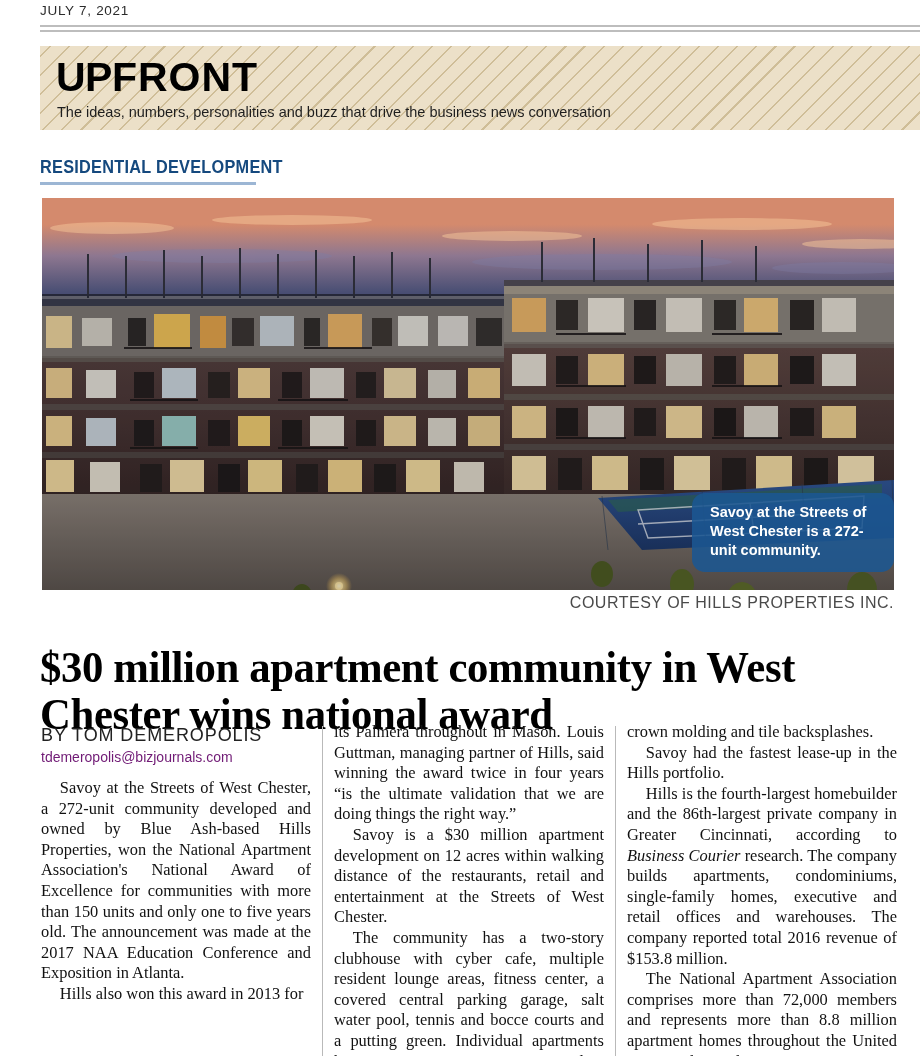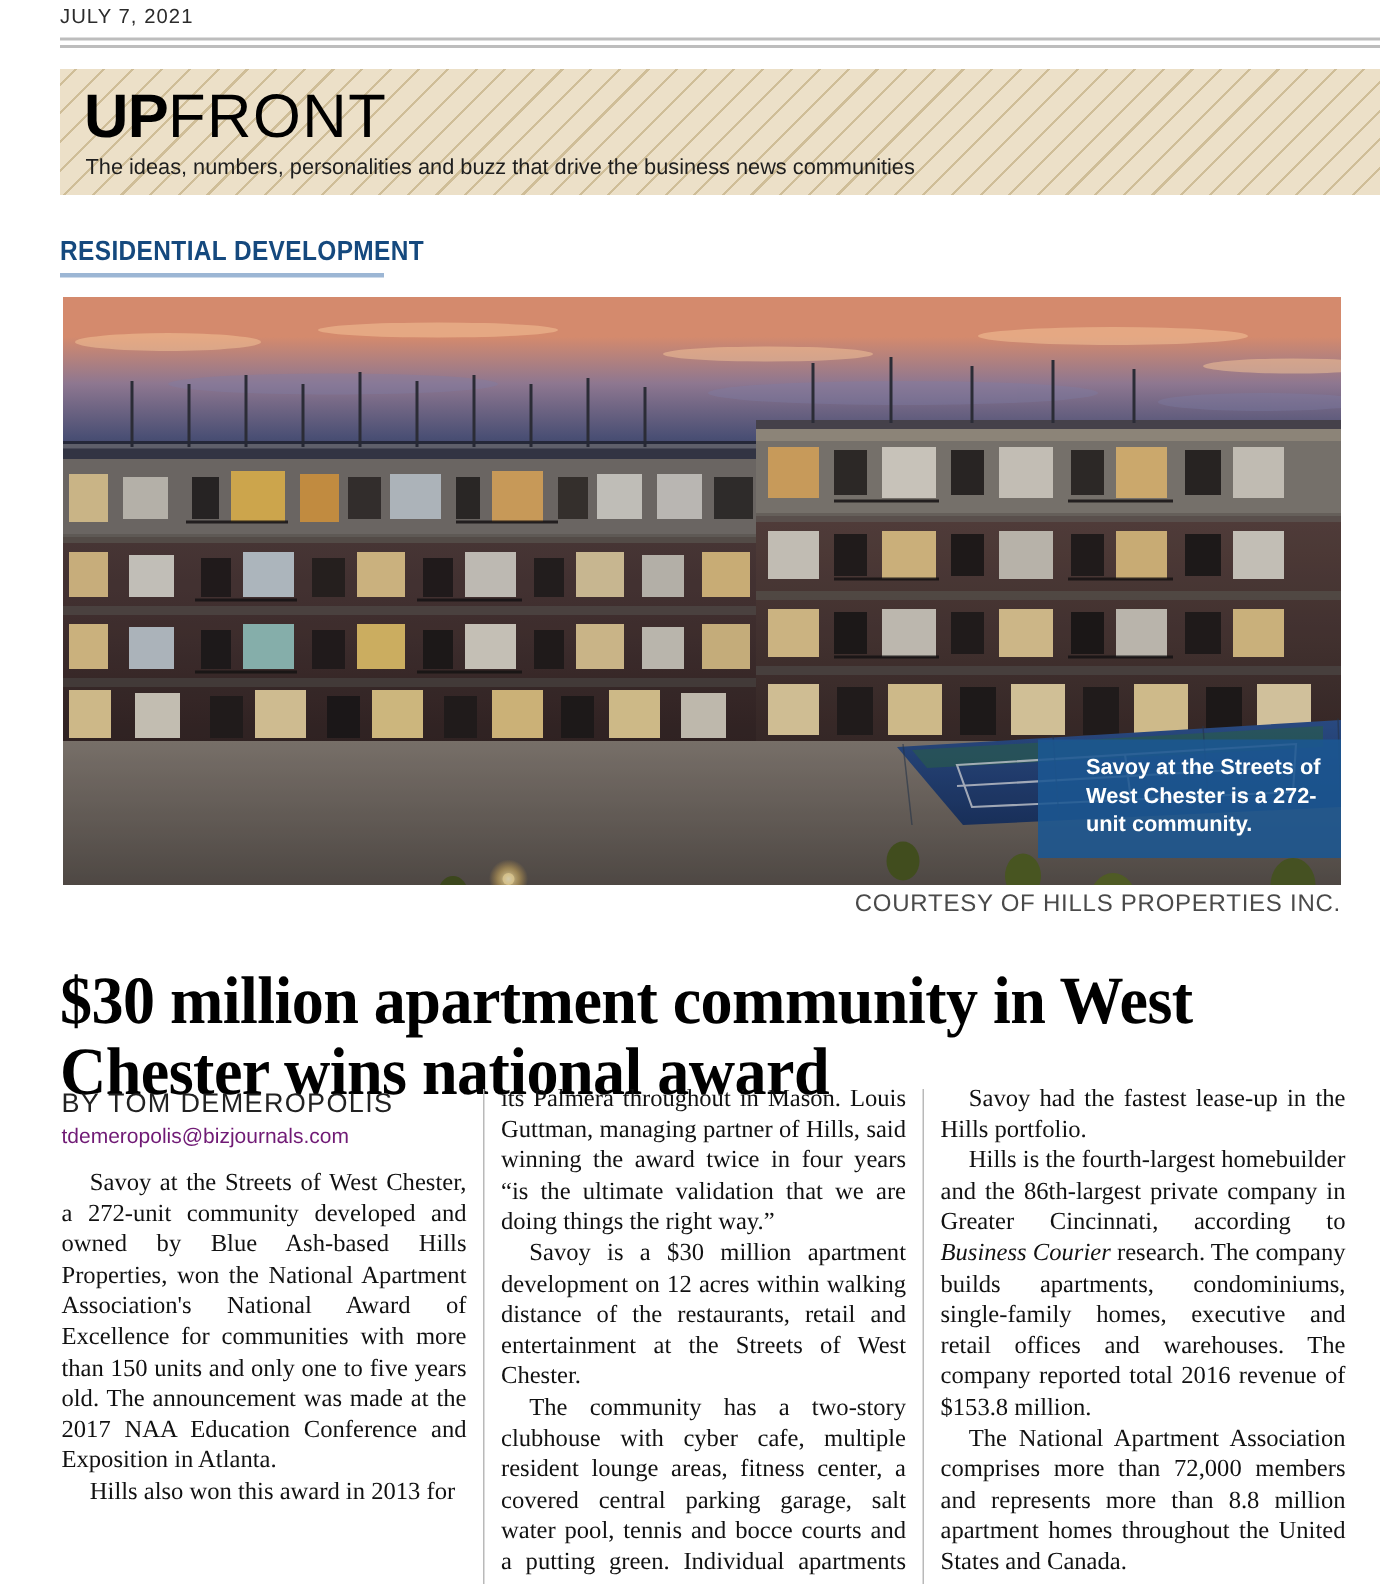--- a/index.html
+++ b/index.html
@@ -66,21 +66,21 @@
     font-size: 41px;
     line-height: 46px;
     color: #000000;
     white-space: nowrap;
   }
   .upfront-title .up {
     font-weight: bold;
     letter-spacing: -0.5px;
   }
   .upfront-title .front {
-    font-weight: 400;
+    font-weight: 700;
     letter-spacing: 1px;
   }
   .upfront-sub {
     position: absolute;
     left: 17px;
     top: 58px;
     font-size: 14.5px;
     color: #1e1e1e;
     white-space: nowrap;
   }
@@ -118,28 +118,29 @@
     overflow: hidden;
     background: #14161f;
   }
   .photo svg { display: block; }
 
   .photo-caption {
     position: absolute;
     right: 0px;
     bottom: 18px;
     width: 202px;
-    padding: 10px 12px 12px 32px;
+    padding: 10px 12px 12px 18px;
     background: rgba(27,86,146,0.88);
     color: #ffffff;
     font-family: "Liberation Sans", sans-serif;
     font-weight: bold;
     font-size: 14.5px;
     line-height: 19px;
     box-sizing: border-box;
+    border-radius: 13px;
   }
   .photo-credit {
     position: absolute;
     left: 42px;
     top: 594px;
     width: 852px;
     text-align: right;
     font-size: 16px;
     letter-spacing: 0.5px;
     color: #4a4a4a;
@@ -227,21 +228,21 @@
 <div class="dateline">JULY 7, 2021</div>
 <div class="rule-pair">
   <div class="r1"></div>
   <div class="r2"></div>
 </div>
 
 <div class="upfront-banner">
   <div class="upfront-title">
     <span class="up">UP</span><span class="front">FRONT</span>
   </div>
-  <div class="upfront-sub">The ideas, numbers, personalities and buzz that drive the business news communities</div>
+  <div class="upfront-sub">The ideas, numbers, personalities and buzz that drive the business news conversation</div>
 </div>
 
 <div class="kicker-wrap">
   <div class="kicker">RESIDENTIAL DEVELOPMENT</div>
   <div class="kicker-rule"></div>
 </div>
 
 <div class="photo">
   <svg width="852" height="392" viewBox="0 0 852 392" xmlns="http://www.w3.org/2000/svg">
     <defs>
@@ -655,17 +656,18 @@
     <p>Hills also won this award in 2013 for</p>
   </div>
 
   <div class="col col-2">
     <p class="first">its Palmera throughout in Mason. Louis Guttman, managing partner of Hills, said winning the award twice in four years “is the ultimate validation that we are doing things the right way.”</p>
     <p>Savoy is a $30 million apartment development on 12 acres within walking distance of the restaurants, retail and entertainment at the Streets of West Chester.</p>
     <p>The community has a two-story clubhouse with cyber cafe, multiple resident lounge areas, fitness center, a covered central parking garage, salt water pool, tennis and bocce courts and a putting green. Individual apartments have quartz counters, stainless appliances,</p>
   </div>
 
   <div class="col col-3">
+    <p class="first">crown molding and tile backsplashes.</p>
     <p>Savoy had the fastest lease-up in the Hills portfolio.</p>
     <p id="p-italic">Hills is the fourth-largest homebuilder and the 86th-largest private company in Greater Cincinnati, according to <span class="ital">Business Courier</span> research. The company builds apartments, condominiums, single-family homes, executive and retail offices and warehouses. The company reported total 2016 revenue of $153.8 million.</p>
     <p>The National Apartment Association comprises more than 72,000 members and represents more than 8.8 million apartment homes throughout the United States and Canada.</p>
   </div>
 </div>
 
 </body></html>

